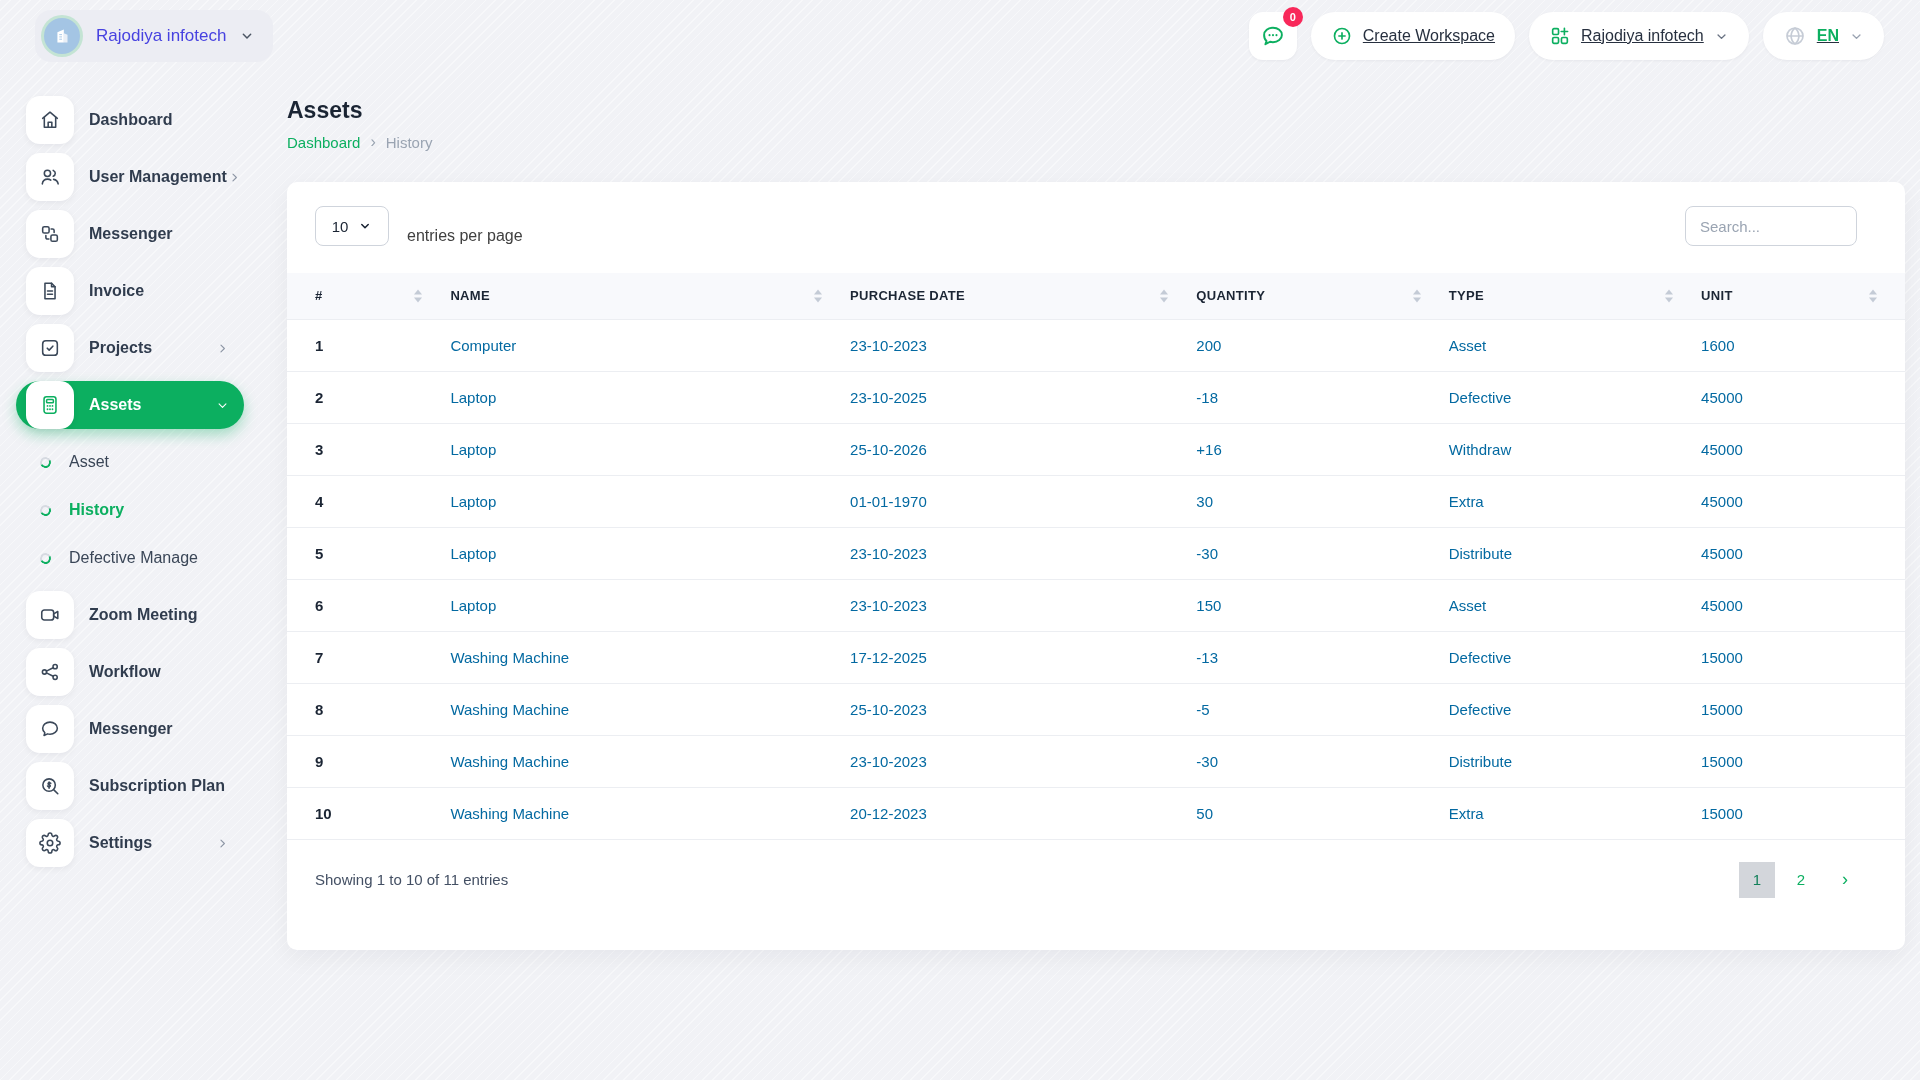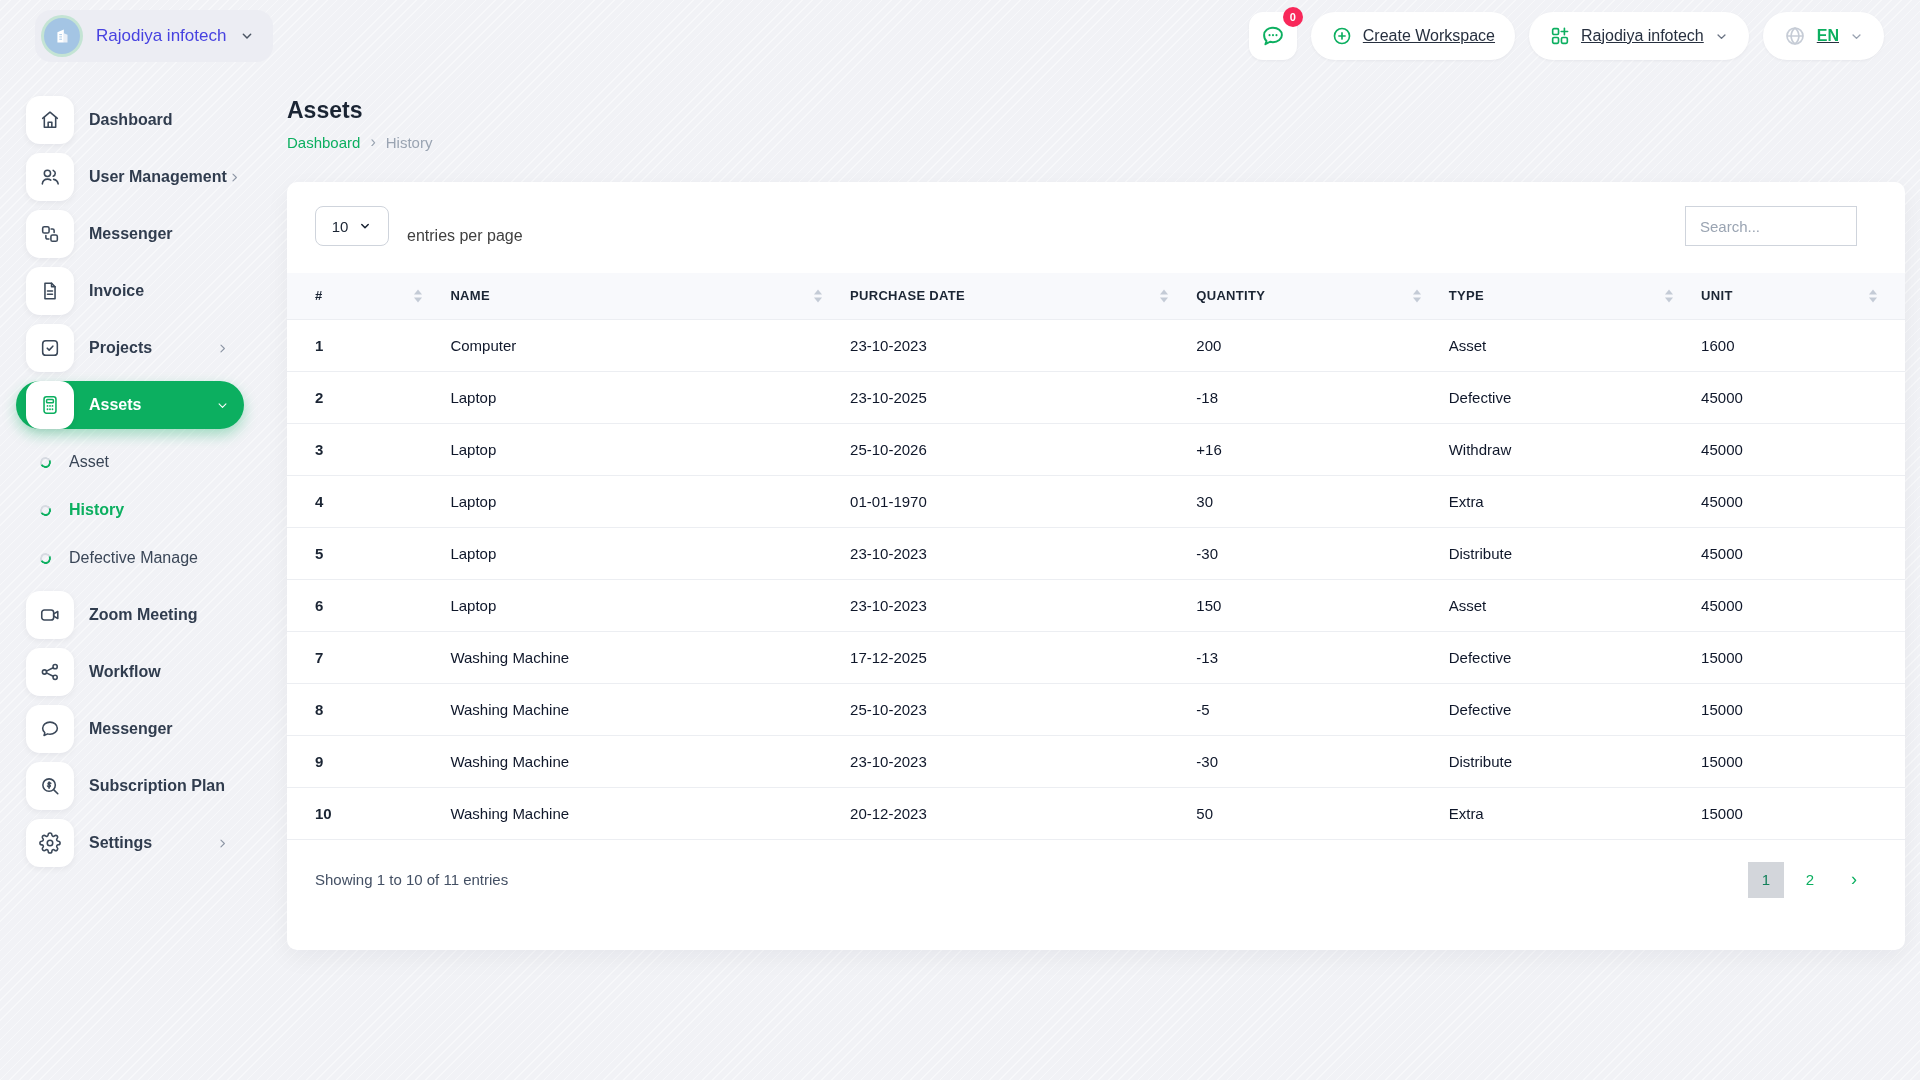--- a/index.html
+++ b/index.html
@@ -74,40 +74,40 @@
 
   .card { margin-top:31px; background:#fff; border-radius:10px; height:768px;
     box-shadow:0 8px 24px rgba(16,24,40,.05); overflow:hidden; }
 
   .controls { display:flex; align-items:center; padding:24px 48px 0 28px; }
   .select-box { width:74px; height:40px; border:1px solid #cfd4dc; border-radius:8px;
     display:flex; align-items:center; justify-content:center; gap:10px; cursor:pointer;
     font-size:15px; color:#1a2433; background:#fff; }
   .controls-label { margin-left:18px; font-size:16px; color:#404040;margin-top:20px; }
   .search-input { margin-left:auto; width:172px; height:40px; border:1px solid #cfd4dc;
-    border-radius:0; padding:0 14px; font-size:15px; color:#1a2433;
+    border-radius:8px; padding:0 14px; font-size:15px; color:#1a2433;
     font-family:"Liberation Sans", sans-serif; outline:none; background:#fff; }
   .search-input::placeholder { color:#9aa4b2; }
 
   .table-wrap { margin-top:27px; }
   table { width:100%; border-collapse:collapse; table-layout:fixed; }
   thead th { background:#f8f9fc; height:46px; text-align:left; font-size:13px; font-weight:700;
     color:#1b2534; letter-spacing:.3px; position:relative; cursor:pointer;
     border-bottom:1px solid #eceef2; }
   th .th-label { display:inline-block; }
   th:first-child .th-label, td:first-child { padding-left:28px; }
   .sort { position:absolute; right:28px; top:50%; transform:translateY(-50%);
     display:flex; flex-direction:column; gap:3px; }
   .sort i { width:0; height:0; border-left:4.5px solid transparent; border-right:4.5px solid transparent; }
   .sort .up { border-bottom:5px solid #c4cbd6; }
   .sort .down { border-top:5px solid #c4cbd6; }
-  tbody td { height:52px; border-bottom:1px solid #eceef2; font-size:15px; color:#0f172a; }
+  tbody td { height:52px; border-bottom:1px solid #eceef2; font-size:15px; color:#0369a1; }
   tbody td.num { font-weight:700; color:#1b2534; }
 
-  .card-footer { display:flex; align-items:center; padding:22px 33px 0 28px; }
+  .card-footer { display:flex; align-items:center; padding:22px 42px 0 28px; }
   .summary { font-size:15px; color:#445064; }
   .pagination { margin-left:auto; display:flex; align-items:center; gap:8px; }
   .page-btn { min-width:36px; height:36px; display:flex; align-items:center; justify-content:center;
     font-size:15px; color:var(--green); cursor:pointer; background:transparent; border:none;
     font-family:"Liberation Sans", sans-serif; }
   .page-btn.active { background:#d3d6db; color:#12805a; }
   .next-btn { font-size:18px; }
 
   :root { --green:#0caf60; }
 </style>

